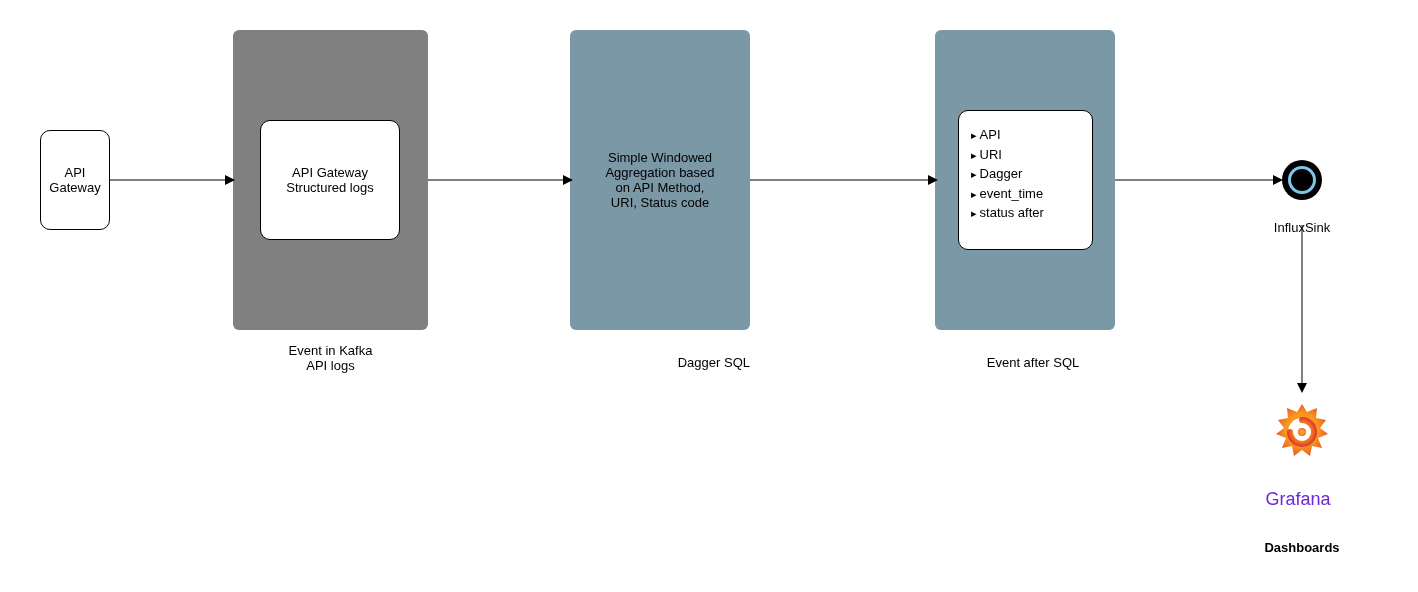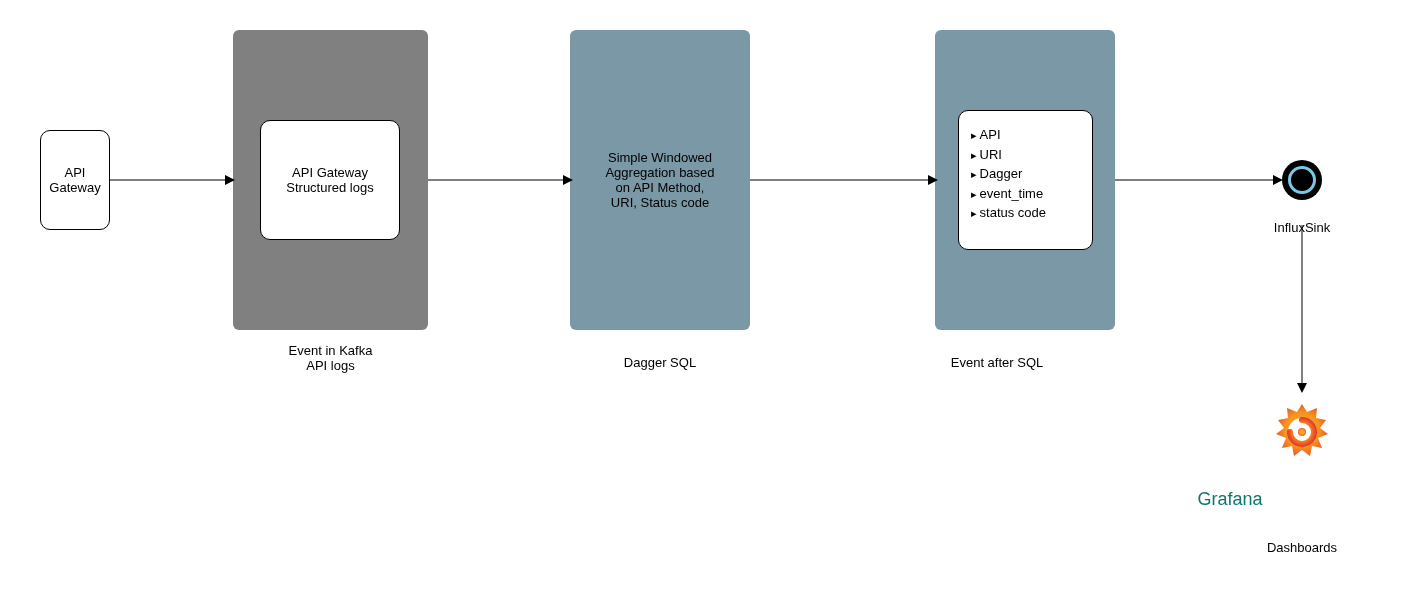--- a/index.html
+++ b/index.html
@@ -90,36 +90,36 @@
   <span>Event in Kafka
 API logs</span>
 </div>
 
 <div class="node container-box blue-fill" style="left:570px; top:30px; width:180px; height:300px; white-space:pre-line; color:#000; padding:0 10px;">
   <span>Simple Windowed
 Aggregation based
 on API Method,
 URI, Status code</span>
 </div>
-<div class="caption" style="left:570px; top:340px; width:180px;">
+<div class="caption" style="left:570px; top:340px; width:180px;text-align:right;">
   <span>Dagger SQL</span>
 </div>
 
 <div class="node container-box blue-fill" style="left:935px; top:30px; width:180px; height:300px;">
 </div>
 <div class="inner-white left-align" style="position:absolute; left:958px; top:110px; width:135px; height:140px; padding:14px 12px;">
   <ul class="bullet-list">
     <li>API</li>
     <li>URI</li>
     <li>Dagger</li>
     <li>event_time</li>
-    <li>status code</li>
+    <li>status after</li>
   </ul>
 </div>
-<div class="caption" style="left:907px; top:340px; width:180px;">
+<div class="caption" style="left:943px; top:340px; width:180px;">
   <span>Event after SQL</span>
 </div>
 
 <div class="node" style="left:1282px; top:160px; width:40px; height:40px;">
   <div class="influx-circle">
     <div class="influx-ring">
       <div class="influx-core"></div>
     </div>
   </div>
 </div>
@@ -139,24 +139,24 @@
 
     <g fill="url(#grafGrad)">
       <path d="M30 4 L35 12 L45 8 L44 18 L54 20 L48 28 L56 34 L46 38 L50 48 L40 46 L38 56 L30 50 L22 56 L20 46 L10 48 L14 38 L4 34 L12 28 L6 20 L16 18 L15 8 L25 12 Z"></path>
     </g>
 
     <circle cx="30" cy="32" r="14" fill="#fff"></circle>
     <path d="M30 20 a12 12 0 1 1 -12 12" stroke="url(#grafGrad)" stroke-width="6" fill="none" stroke-linecap="round"></path>
     <circle cx="30" cy="32" r="4" fill="url(#grafGrad)"></circle>
   </svg>
 </div>
-<div class="caption" style="left:1180px; top:468px; width:100px; font-family: 'Trebuchet MS', sans-serif; font-size:18px; color:#0f766e;">
+<div class="caption" style="left:1248px; top:468px; width:100px; font-family: 'Trebuchet MS', sans-serif; font-size:18px; color:#6d28d9;">
   <span>Grafana</span>
 </div>
-<div class="caption" style="left:1252px; top:525px; width:100px;">
+<div class="caption" style="left:1252px; top:525px; width:100px;font-weight:bold;">
   <span>Dashboards</span>
 </div>
 
 <svg class="arrow" style="left:110px; top:170px; width:125px; height:20px;">
   <line x1="0" y1="10" x2="115" y2="10"></line>
   <polygon class="head" points="115,5 125,10 115,15"></polygon>
 </svg>
 
 <svg class="arrow" style="left:428px; top:170px; width:145px; height:20px;">
   <line x1="0" y1="10" x2="135" y2="10"></line>

